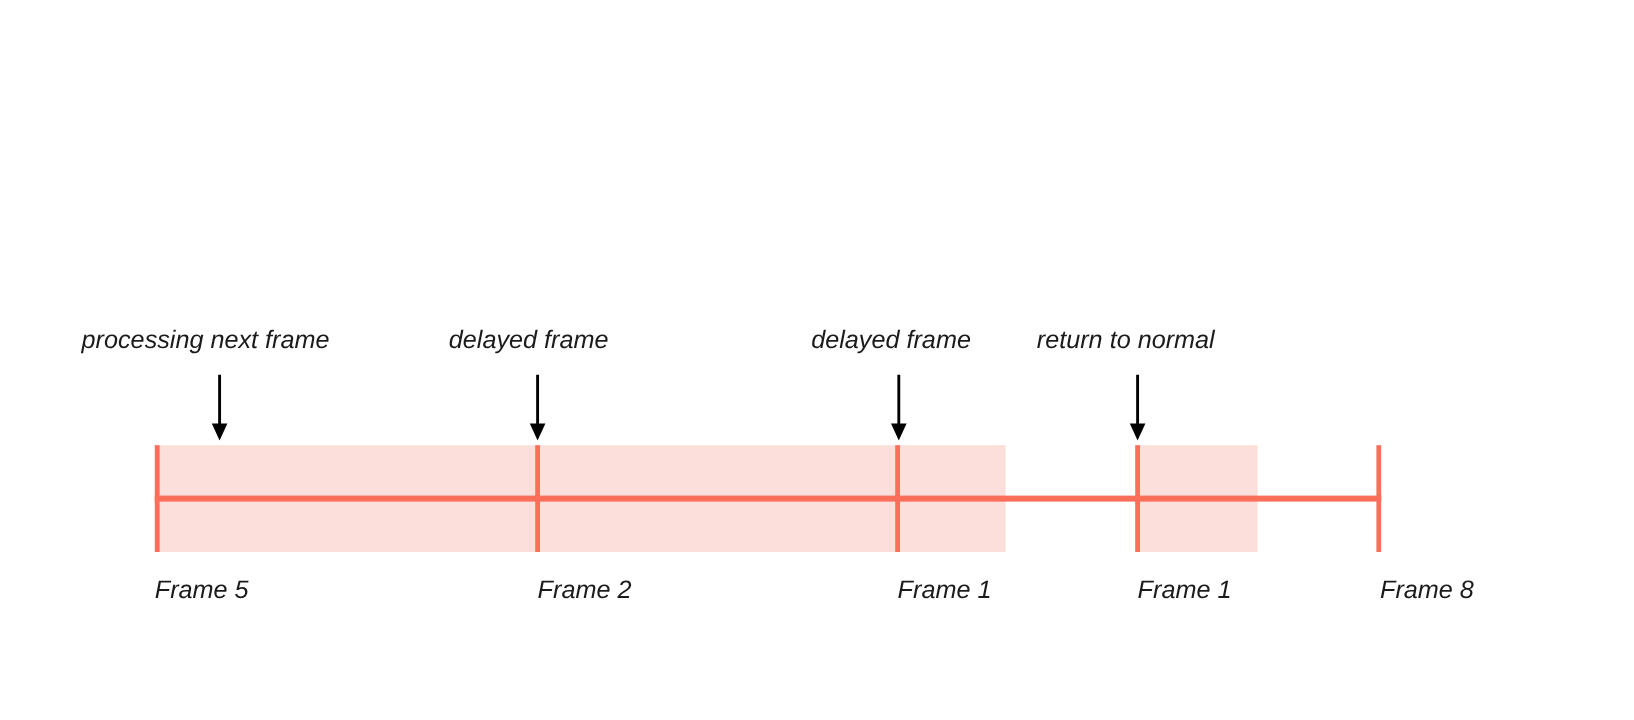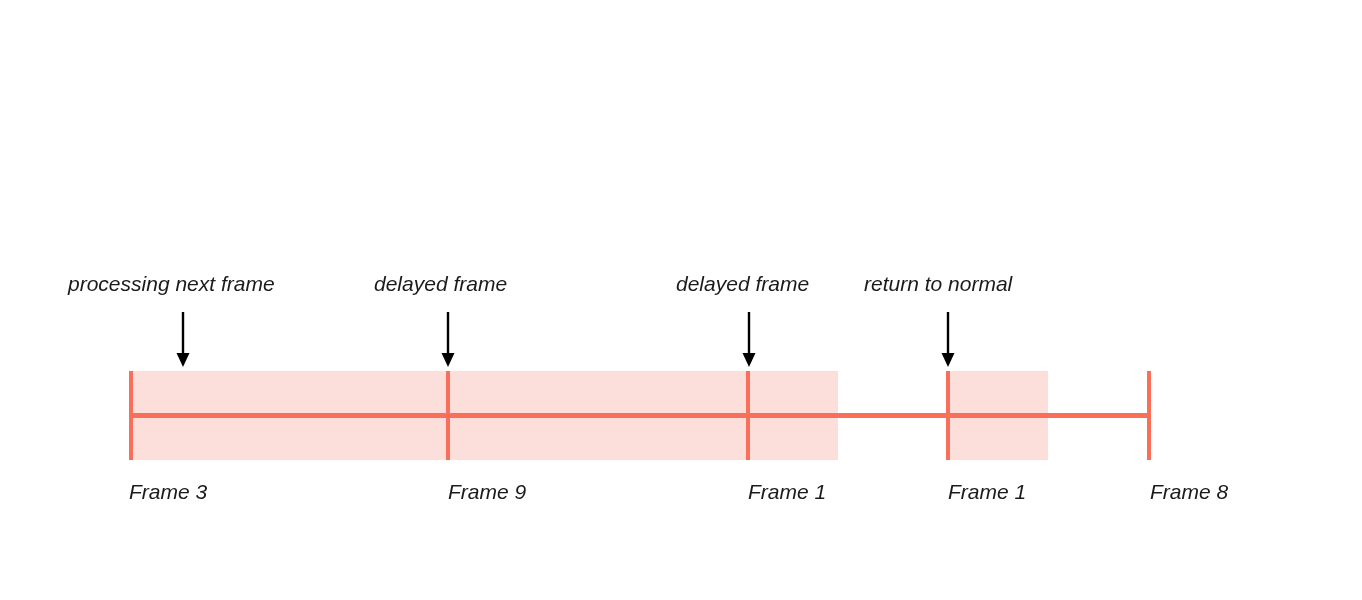--- a/index.html
+++ b/index.html
@@ -113,19 +113,19 @@
 
     <div class="baseline" style="left:129px; top:378px; width:1022px;"></div>
 
     <div class="tick" style="left:129px; top:336px; height:89px;"></div>
     <div class="tick" style="left:446px; top:336px; height:89px;"></div>
     <div class="tick" style="left:746px; top:336px; height:89px;"></div>
     <div class="tick" style="left:946px; top:336px; height:89px;"></div>
     <div class="tick" style="left:1147px; top:336px; height:89px;"></div>
   </div>
 
-  <div class="frame-caption" style="left:129px; top:446px;">Frame 3</div>
-  <div class="frame-caption" style="left:448px; top:446px;">Frame 9</div>
+  <div class="frame-caption" style="left:129px; top:446px;">Frame 5</div>
+  <div class="frame-caption" style="left:448px; top:446px;">Frame 2</div>
   <div class="frame-caption" style="left:748px; top:446px;">Frame 1</div>
   <div class="frame-caption" style="left:948px; top:446px;">Frame 1</div>
   <div class="frame-caption" style="left:1150px; top:446px;">Frame 8</div>
 
 </div>
 
 </body></html>

